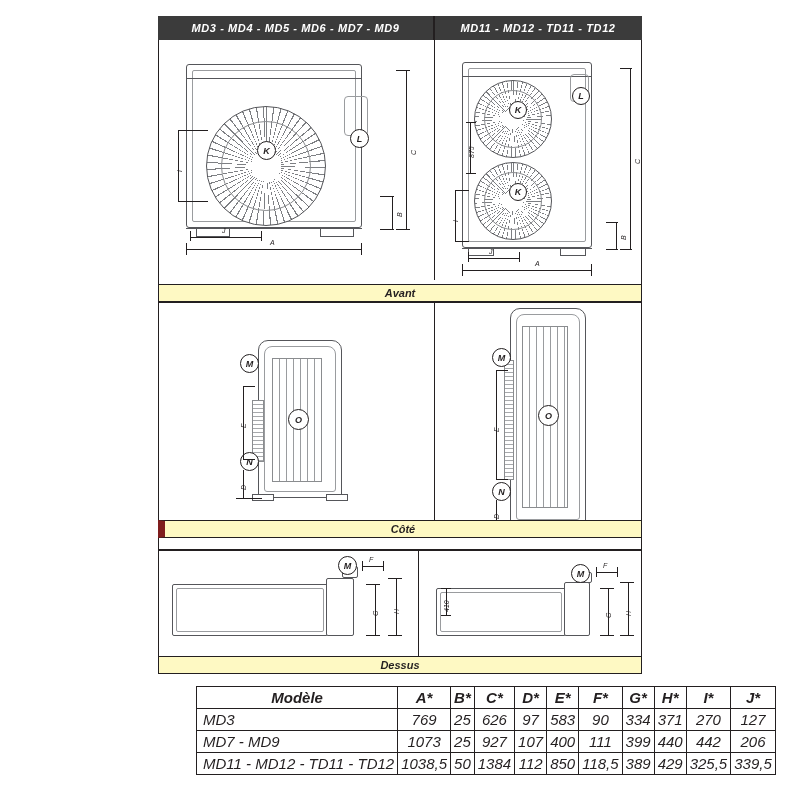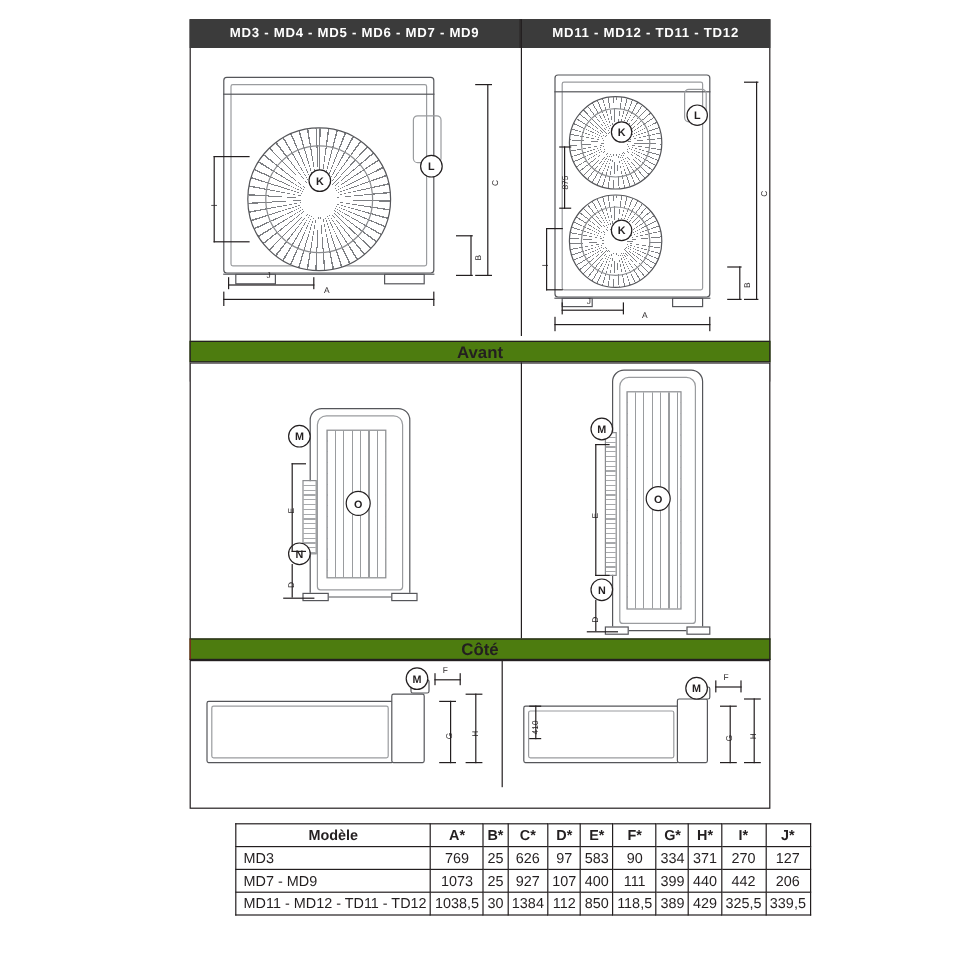--- a/index.html
+++ b/index.html
@@ -1,29 +1,29 @@
 <!DOCTYPE html>
 <html><head>
 <meta charset="utf-8">
 <style>
   html,body{margin:0;padding:0;background:#ffffff;}
   body{width:800px;height:800px;font-family:"Liberation Sans",sans-serif;color:#231f20;}
-  #sheet{position:relative;width:684px;height:800px;}
+  #sheet{position:relative;width:684px;height:800px;font-style:italic;}
 
   
   .box{position:absolute;box-sizing:border-box;}
   .hdr{
     background:#3b3b3b;color:#ffffff;font-weight:bold;
     display:flex;align-items:center;justify-content:center;
     font-size:11px;letter-spacing:.6px;box-sizing:border-box;
   }
   .sectionlabel{
-    background:#4d7c0f;border-top:1px solid #231f20;border-bottom:1px solid #231f20;
+    background:#fef9c3;border-top:1px solid #231f20;border-bottom:1px solid #231f20;
     display:flex;align-items:center;justify-content:center;
-    font-size:14px;font-weight:bold;box-sizing:border-box;color:#231f20;
+    font-size:11px;font-weight:bold;box-sizing:border-box;color:#231f20;
   }
   .panel{border:1px solid #231f20;box-sizing:border-box;background:#fff;}
   .vsep{position:absolute;background:#231f20;width:1px;}
 
   
   .mline{position:absolute;background:#55565a;}
   .dim{position:absolute;background:#231f20;}
   .dimtxt{position:absolute;font-size:7px;color:#231f20;font-family:"Liberation Sans",sans-serif;}
   .dimtxt.vert{transform:rotate(-90deg);transform-origin:left top;white-space:nowrap;}
 
@@ -47,21 +47,21 @@
      repeating-linear-gradient(to bottom,rgba(255,255,255,0) 0 8px,#9a9c9f 8px 9px);
   }
   .louver{position:absolute;box-sizing:border-box;border:1px solid #8a8c8f;background:
      repeating-linear-gradient(to bottom,#ffffff 0 3px,#a7a9ac 3px 4px);
   }
   .foot{position:absolute;border:1.2px solid #55565a;background:#fff;box-sizing:border-box;}
   .pipe{position:absolute;border:1.2px solid #55565a;background:#fff;box-sizing:border-box;}
 
   
   table.spec{
-    position:absolute;border-collapse:collapse;font-size:12px;background:#fff;
+    position:absolute;border-collapse:collapse;font-size:15px;background:#fff;
   }
   table.spec th,table.spec td{
     border:1px solid #231f20;padding:2px 3px;text-align:center;color:#231f20;
     font-weight:normal;white-space:nowrap;
   }
   table.spec th{font-weight:bold;background:#ffffff;}
   table.spec td.model{text-align:left;padding-left:6px;}
   table.spec th.model{text-align:center;}
 </style>
 </head>
@@ -205,21 +205,21 @@
     <div class="dim" style="left:496px;top:370px;width:1px;height:110px;"></div>
     <div class="dimtxt vert" style="left:493px;top:432px;">E</div>
     <div class="dim" style="left:496px;top:370px;width:12px;height:1px;"></div>
     <div class="dim" style="left:496px;top:479px;width:12px;height:1px;"></div>
 
     <div class="dim" style="left:496px;top:500px;width:1px;height:26px;"></div>
     <div class="dimtxt vert" style="left:493px;top:519px;">D</div>
     <div class="dim" style="left:489px;top:526px;width:26px;height:1px;"></div>
   </div>
 
-  <div class="box sectionlabel" style="left:158px;top:532px;width:484px;height:18px;border-left:1px solid #7f1d1d;border-right:1px solid #231f20;">Côté</div>
+  <div class="box sectionlabel" style="left:158px;top:520px;width:484px;height:18px;border-left:7px solid #7f1d1d;border-right:1px solid #231f20;">Côté</div>
 
   <div class="box panel" style="left:158px;top:550px;width:484px;height:124px;"></div>
   <div class="vsep" style="left:418px;top:550px;height:106px;"></div>
 
   <div>
     <div class="casing" style="left:172px;top:584px;width:156px;height:52px;border-radius:2px;"></div>
     <div class="casing-inner" style="left:176px;top:588px;width:148px;height:44px;"></div>
     <div class="casing" style="left:326px;top:578px;width:28px;height:58px;border-radius:2px;"></div>
     <div class="pipe" style="left:342px;top:566px;width:16px;height:12px;border-radius:2px;"></div>
     <div class="pipe" style="left:345px;top:560px;width:10px;height:8px;border-radius:2px;"></div>
@@ -265,20 +265,21 @@
     <div class="dimtxt vert" style="left:605px;top:618px;">G</div>
     <div class="dim" style="left:600px;top:588px;width:14px;height:1px;"></div>
     <div class="dim" style="left:600px;top:635px;width:14px;height:1px;"></div>
 
     <div class="dim" style="left:628px;top:582px;width:1px;height:54px;"></div>
     <div class="dimtxt vert" style="left:625px;top:616px;">H</div>
     <div class="dim" style="left:620px;top:582px;width:14px;height:1px;"></div>
     <div class="dim" style="left:620px;top:635px;width:14px;height:1px;"></div>
   </div>
 
+  <div class="box sectionlabel" style="left:158px;top:656px;width:484px;height:18px;border-left:1px solid #231f20;border-right:1px solid #231f20;">Dessus</div>
 
   <table class="spec" style="left:196px;top:686px;width:412px;">
     <thead>
       <tr>
         <th class="model" style="width:146px;">Modèle</th>
         <th>A*</th>
         <th>B*</th>
         <th>C*</th>
         <th>D*</th>
         <th>E*</th>
@@ -312,21 +313,21 @@
         <td>400</td>
         <td>111</td>
         <td>399</td>
         <td>440</td>
         <td>442</td>
         <td>206</td>
       </tr>
       <tr>
         <td class="model">MD11 - MD12 - TD11 - TD12</td>
         <td>1038,5</td>
-        <td>30</td>
+        <td>50</td>
         <td>1384</td>
         <td>112</td>
         <td>850</td>
         <td>118,5</td>
         <td>389</td>
         <td>429</td>
         <td>325,5</td>
         <td>339,5</td>
       </tr>
     </tbody>

